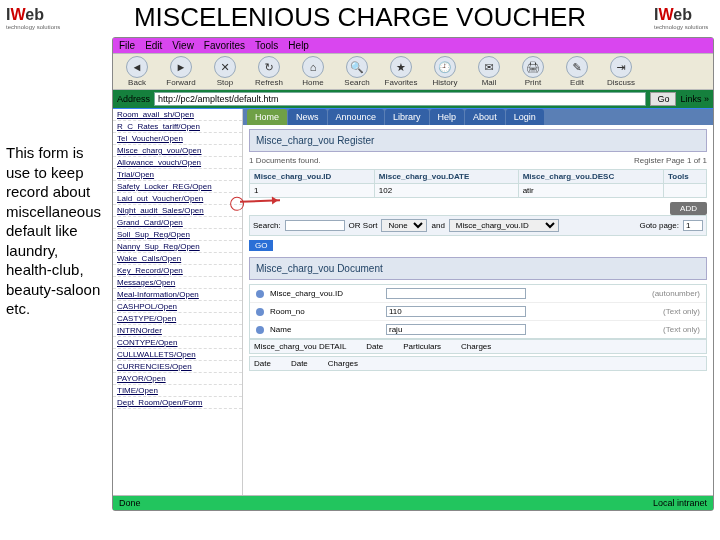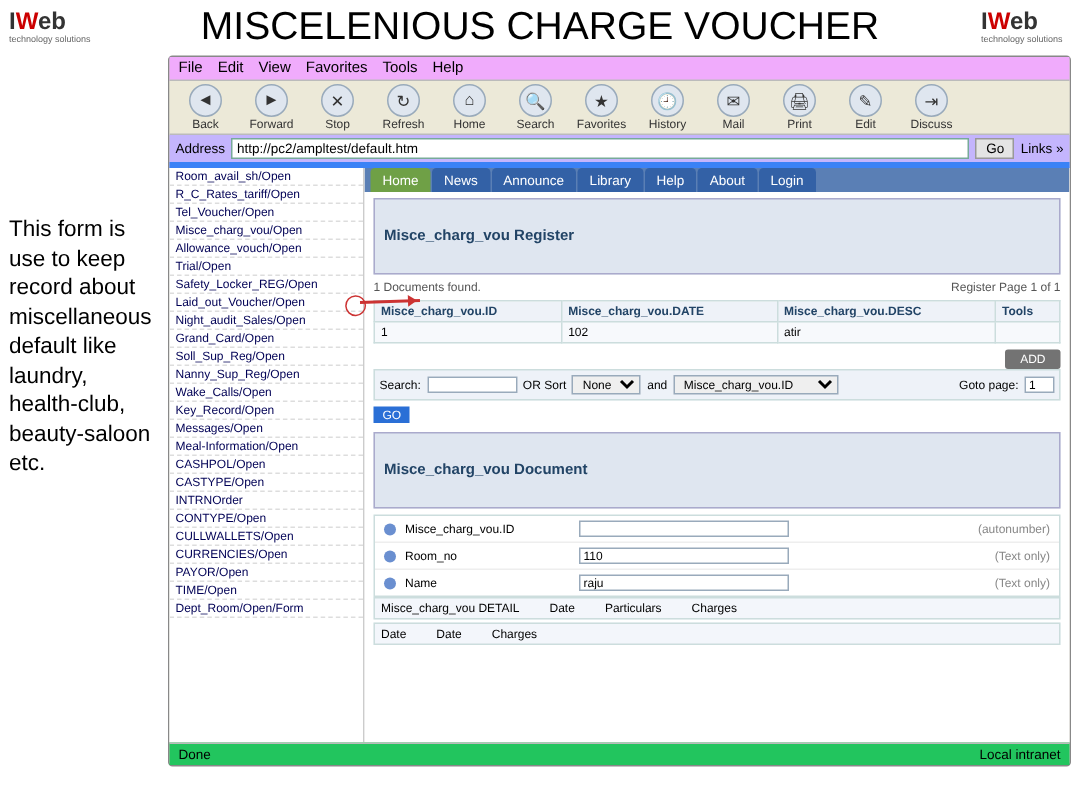--- a/index.html
+++ b/index.html
@@ -6,37 +6,37 @@
   body{width:720px;height:540px;background:#fff;overflow:hidden;font-size:9px}
   .logo{position:absolute;width:60px;height:40px;font-size:16px;font-weight:bold;color:#333}
   .logo.left{top:6px;left:6px}.logo.right{top:6px;right:6px}
   .logo .w{color:#c00}
   .logo small{display:block;font-size:6px;font-weight:normal;color:#666}
   h1{text-align:center;font-size:26px;font-weight:normal;padding-top:2px}
   .slide{display:flex;gap:6px;padding:0 6px}
   .caption{width:100px;font-size:15px;line-height:1.3;padding-top:110px}
   .ie{flex:1;border-radius:3px;background:#ece9d8;display:flex;flex-direction:column;height:474px;margin-top:4px;border:1px solid #888}
   .titlebar{background:linear-gradient(#3a6ea5,#1b4d8a);color:#fff;font-size:10px;padding:3px 6px}
-  .menubar{background:#f0abfc;font-size:10px;padding:2px 6px;border-bottom:1px solid #bbb}
+  .menubar{background:#d946ef;font-size:10px;padding:2px 6px;border-bottom:1px solid #bbb}
   .menubar span{margin-right:10px}
   .toolbar{background:#ece9d8;display:flex;gap:4px;padding:2px 4px;border-bottom:1px solid #bbb}
   .tbtn{display:flex;flex-direction:column;align-items:center;width:40px;font-size:8px;color:#333}
   .tbtn .ic{width:22px;height:22px;border-radius:50%;background:#dfe6ef;border:1px solid #9ab;font-size:11px;display:flex;align-items:center;justify-content:center}
-  .addrbar{background:#c4b5fd;display:flex;align-items:center;gap:4px;padding:2px 4px;border-bottom:4px solid #3b82f6;font-size:9px}
+  .addrbar{background:#15803d;display:flex;align-items:center;gap:4px;padding:2px 4px;border-bottom:1px solid #3b82f6;font-size:9px}
   .addrbar input{flex:1;font-size:9px;padding:1px 3px;border:1px solid #7a9}
   .gobtn{background:#e4e4e4;border:1px solid #999;padding:1px 6px;font-size:9px}
   .content{flex:1;display:flex;background:#fff;overflow:hidden}
   .side{width:130px;border-right:1px solid #ccc;overflow:hidden;background:#fff}
-  .side a{display:block;color:#005;font-size:8px;padding:1px 4px;white-space:nowrap;border-bottom:1px dashed #ddd}
+  .side a{display:block;color:#005;text-decoration:underline;font-size:8px;padding:1px 4px;white-space:nowrap;border-bottom:1px dashed #ddd}
   .main{flex:1;display:flex;flex-direction:column;overflow:hidden}
   .tabs{background:#5a7fb5;display:flex;gap:1px;padding:0 4px}
   .tabs span{background:#3361a6;color:#fff;font-size:9px;padding:3px 8px;border-radius:3px 3px 0 0}
   .tabs span.active{background:#6fa046}
   .page{flex:1;background:#fff;padding:4px 6px;overflow:hidden}
-  .hdr{background:#dfe6f0;border:1px solid #aac;padding:19px 6px;font-size:10px;font-weight:bold;color:#246;margin-bottom:4px}
+  .hdr{background:#dfe6f0;border:1px solid #aac;padding:5px 6px;font-size:10px;font-weight:normal;color:#246;margin-bottom:4px}
   .meta{display:flex;justify-content:space-between;font-size:8px;color:#555;margin-bottom:4px}
   .grid{width:100%;border-collapse:collapse;font-size:8px;margin-bottom:4px}
   .grid th,.grid td{border:1px solid #cdd;padding:2px 4px;text-align:left;background:#f7f9fc}
   .grid th{background:#eef2f8;color:#246}
   .addbtn{float:right;background:#737373;color:#fff;font-size:8px;padding:2px 10px;border-radius:2px;border:none}
   .sbar{clear:both;background:#eef2f8;border:1px solid #cdd;padding:3px;font-size:8px;display:flex;align-items:center;gap:4px;margin:4px 0}
   .sbar input,.sbar select{font-size:8px;padding:0 2px;border:1px solid #9ab}
   .go2{background:#2a6fd6;color:#fff;border:none;font-size:8px;padding:1px 6px}
   .frm{border:1px solid #cdd;font-size:8px}
   .frm .row{display:flex;align-items:center;border-top:1px solid #eee;padding:3px 6px;gap:6px}

